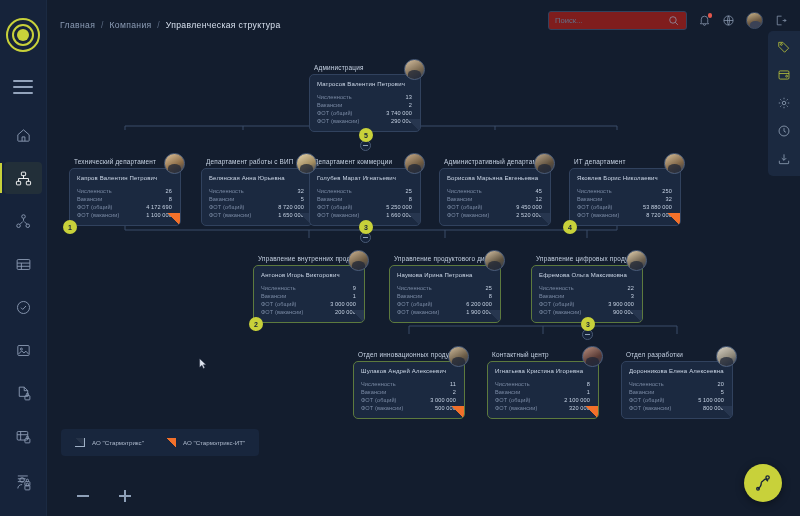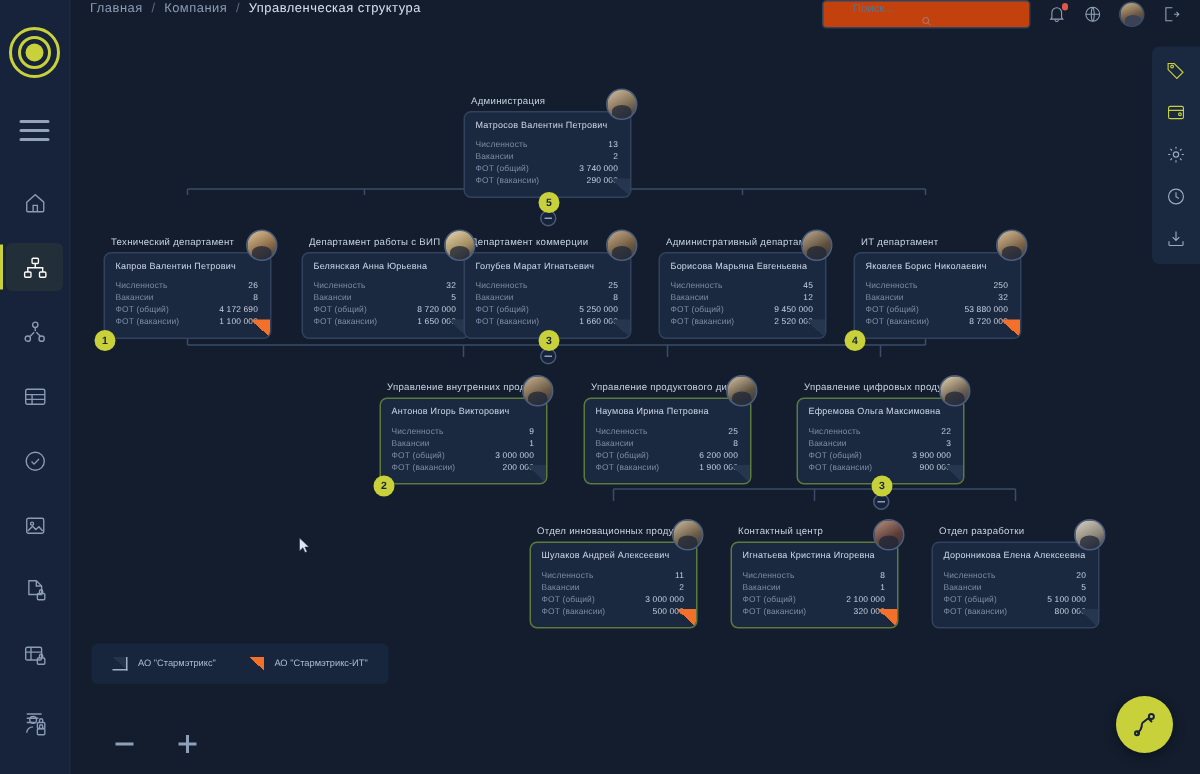--- a/index.html
+++ b/index.html
@@ -41,32 +41,32 @@
   }
   .nav-item.active::after {
     content: ""; position: absolute; inset: -5px 4px; background: rgba(200,209,58,0.07); border-radius: 4px;
   }
   .nav-item.active svg { position: relative; z-index: 2; }
   .nav-bottom { position: absolute; bottom: 22px; }
 
   
   .topbar {
     position: absolute; left: 47px; top: 0; right: 0; height: 30px;
-    display: flex; align-items: flex-start;
+    display: flex; align-items: flex-end;
   }
   .breadcrumb {
     margin-left: 13px; font-size: 8.6px; color: #8c9cb5; letter-spacing: .35px;
     white-space: nowrap;
   }
   .breadcrumb .sep { color: #5c6b84; margin: 0 3px; }
   .breadcrumb .cur { color: #d7e0ee; }
   .top-right { margin-left: auto; display: flex; align-items: center; gap: 11px; padding-right: 13px; }
   .search {
-    width: 139px; height: 19px; background: #c2410c; border: 1px solid #31425e;
-    border-radius: 3px; display: flex; align-items: center; padding: 0 6px; flex-direction: column;
+    width: 139px; height: 19px; background: #7f1d1d; border: 1px solid #31425e;
+    border-radius: 3px; display: flex; align-items: center; padding: 0 6px;
   }
   .search input {
     flex: 1; background: transparent; border: none; outline: none;
     color: #c3cfe0; font-size: 7.6px; font-family: "Liberation Sans", sans-serif;
   }
   .search input::placeholder { color: #62718a; }
   .ic { width: 13px; height: 13px; stroke: #93a3bb; fill: none; stroke-width: 1.3; cursor: pointer; }
   .bell-wrap { position: relative; display: flex; }
   .bell-dot {
     position: absolute; top: -1px; right: -1px; width: 4.5px; height: 4.5px;

